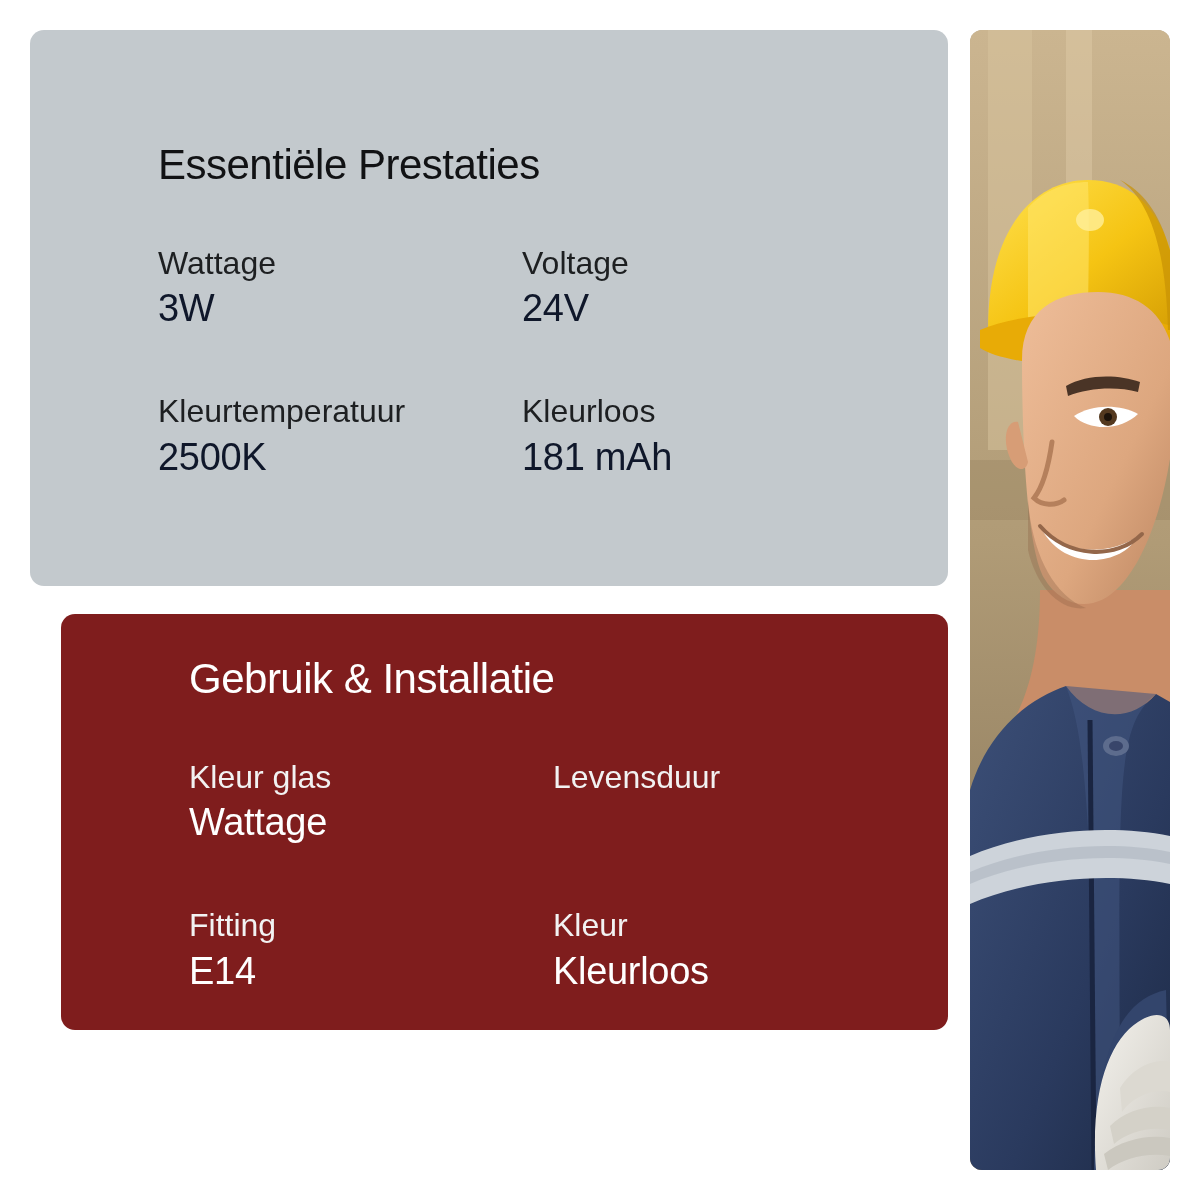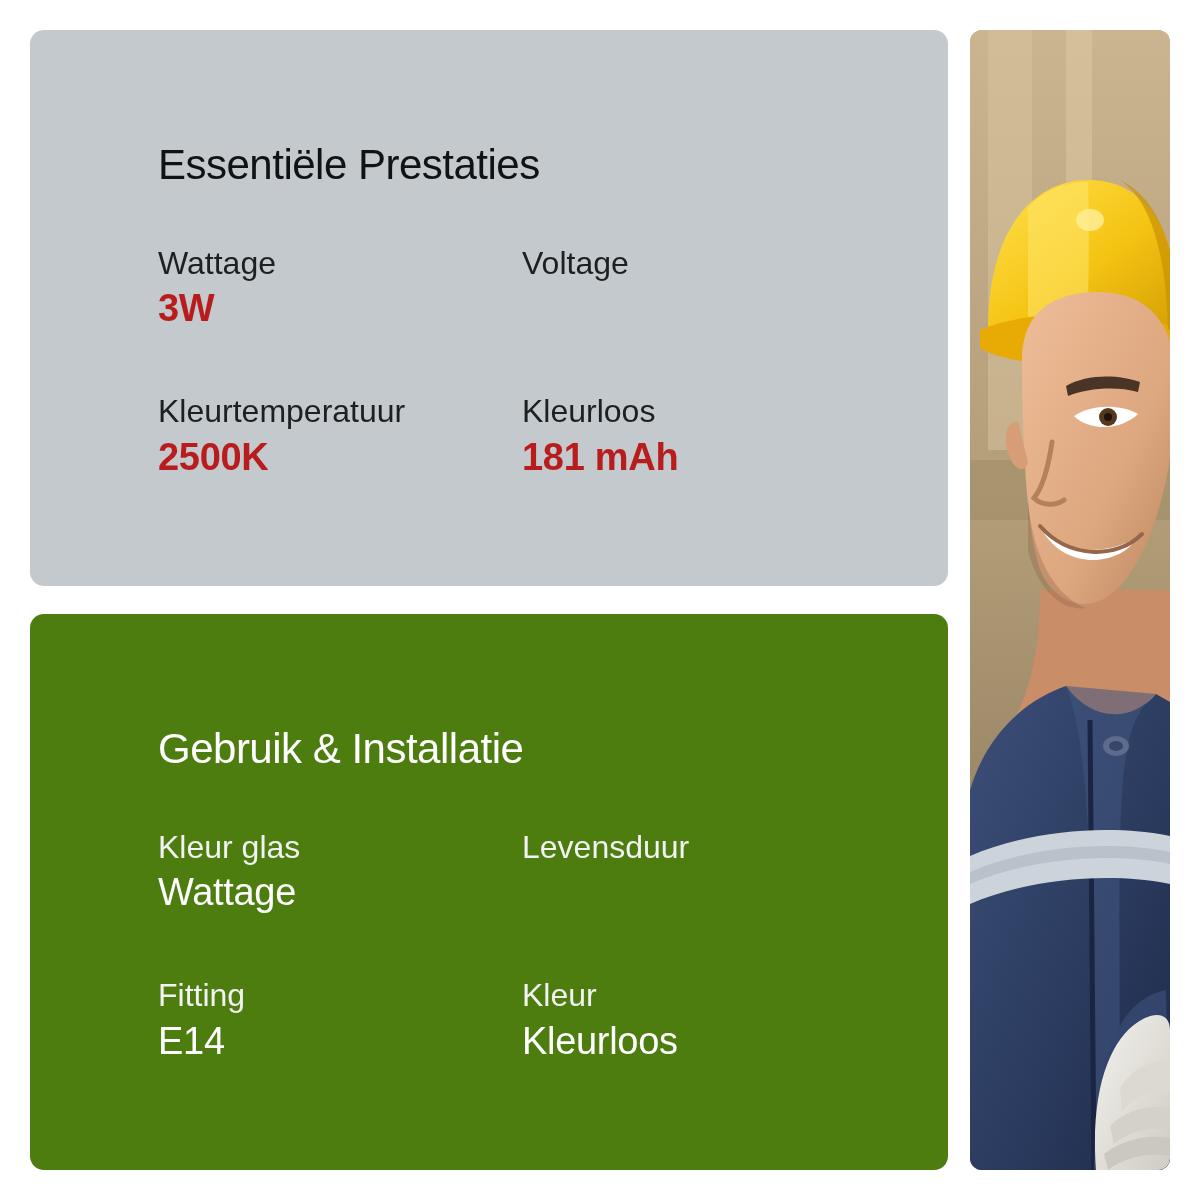--- a/index.html
+++ b/index.html
@@ -31,22 +31,23 @@
     padding: 0 0 0 128px;
     display: flex;
     flex-direction: column;
     justify-content: center;
   }
   .card-a {
     background: #c3c9cd;
     height: 556px;
   }
   .card-b {
-    background: #4d7c0f;
-    height: 556px;
+    background: #7f1d1d;
+    height: 416px;
+    margin-left: 31px;
   }
   .card-title {
     font-size: 42px;
     font-weight: 400;
     letter-spacing: -0.5px;
     line-height: 1.1;
   }
   .card-a .card-title { color: #111214; margin-bottom: 56px; margin-top: 6px; }
   .card-b .card-title { color: #ffffff; margin-bottom: 56px; margin-top: 6px; }
 
@@ -62,21 +63,21 @@
     line-height: 1.15;
     margin-bottom: 6px;
   }
   .spec-value {
     font-size: 38px;
     font-weight: 400;
     line-height: 1.15;
     letter-spacing: -0.3px;
   }
   .card-a .spec-label { color: #1d1f21; }
-  .card-a .spec-value { color: #b91c1c; font-weight: bold; }
+  .card-a .spec-value { color: #0f172a; }
   .card-b .spec-label { color: #f2f2f2; }
   .card-b .spec-value { color: #ffffff; }
 
   
   .photo {
     width: 200px;
     height: 1140px;
     border-radius: 12px;
     overflow: hidden;
     position: relative;
@@ -93,20 +94,21 @@
 
     <div class="card card-a">
       <div class="card-title">Essentiële Prestaties</div>
       <div class="spec-grid">
         <div>
           <div class="spec-label">Wattage</div>
           <div class="spec-value">3W</div>
         </div>
         <div>
           <div class="spec-label">Voltage</div>
+          <div class="spec-value">24V</div>
         </div>
         <div>
           <div class="spec-label">Kleurtemperatuur</div>
           <div class="spec-value">2500K</div>
         </div>
         <div>
           <div class="spec-label">Kleurloos</div>
           <div class="spec-value">181 mAh</div>
         </div>
       </div>

